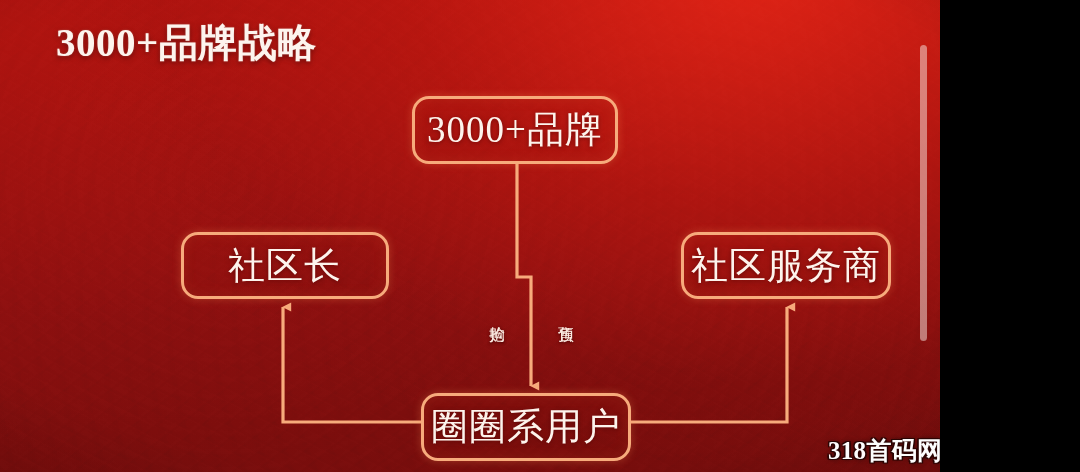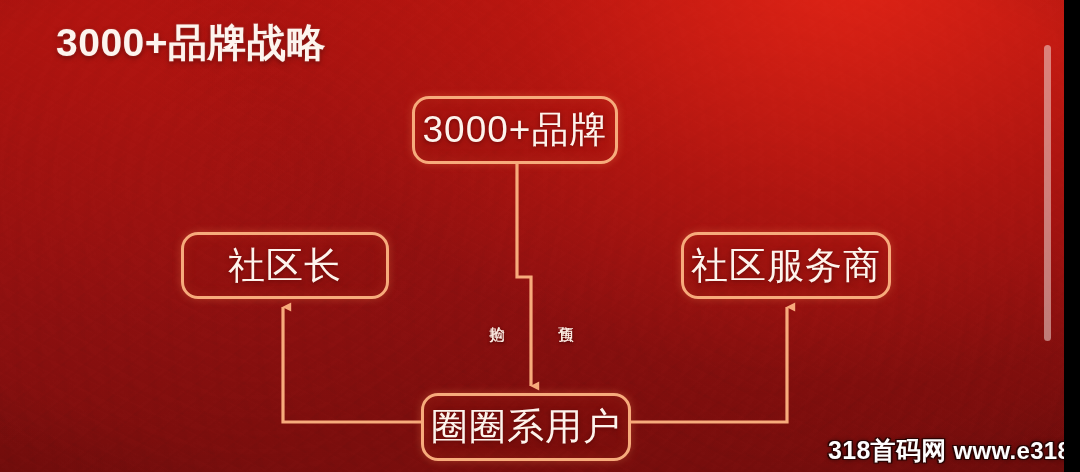--- a/index.html
+++ b/index.html
@@ -2,24 +2,24 @@
 <html><head>
 <meta charset="utf-8">
 <style>
   html, body {
     margin: 0;
     padding: 0;
     background: #000;
   }
   #stage {
     position: relative;
-    width: 1064px;
+    width: 940px;
     height: 472px;
     overflow: hidden;
-    font-family: Liberation Sans, sans-serif;
+    font-family: Liberation Serif, serif;
     background:
       radial-gradient(ellipse 900px 620px at 80% -6%, rgba(226,36,22,0.95) 0%, rgba(196,24,16,0.55) 38%, rgba(150,16,14,0.12) 66%, rgba(140,14,12,0) 80%),
       radial-gradient(ellipse 760px 520px at 14% 16%, rgba(180,20,16,0.50) 0%, rgba(150,16,14,0.18) 48%, rgba(139,15,15,0) 74%),
       linear-gradient(176deg, #b4140f 0%, #9c1210 28%, #8c1010 56%, #7d0e0d 82%, #750d0c 100%);
   }
   
   #texture {
     position: absolute;
     inset: 0;
     pointer-events: none;

